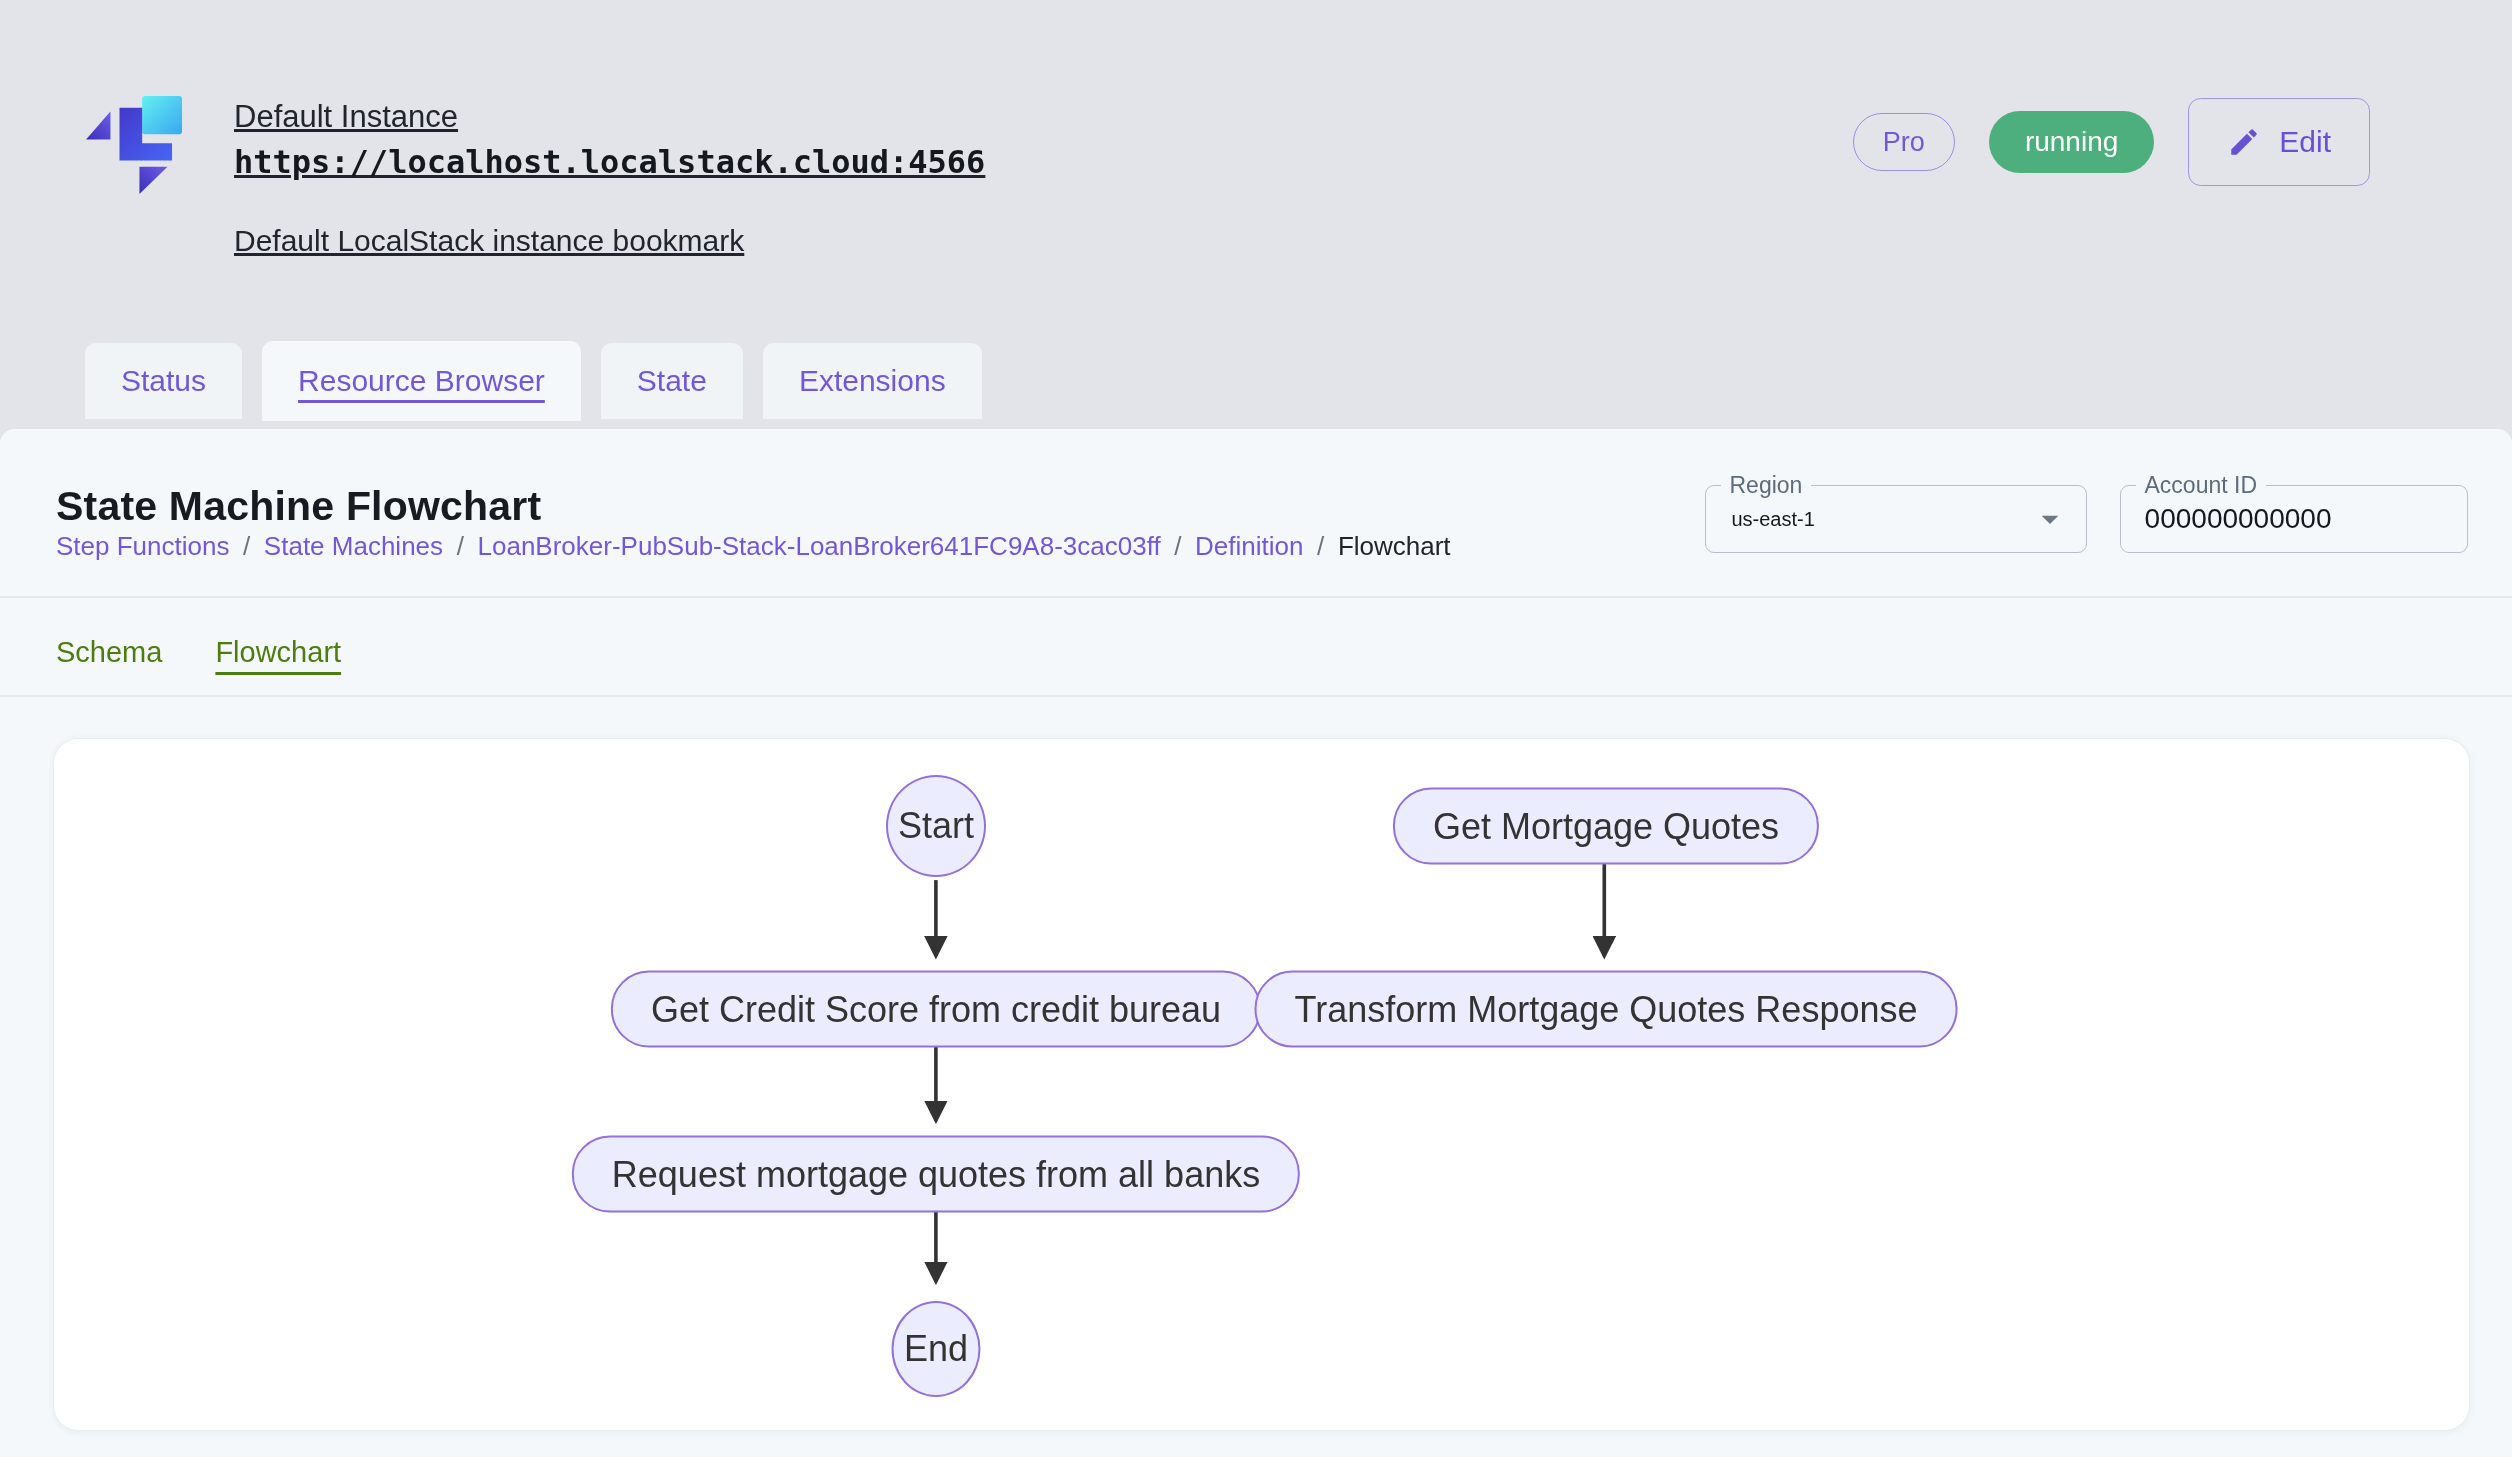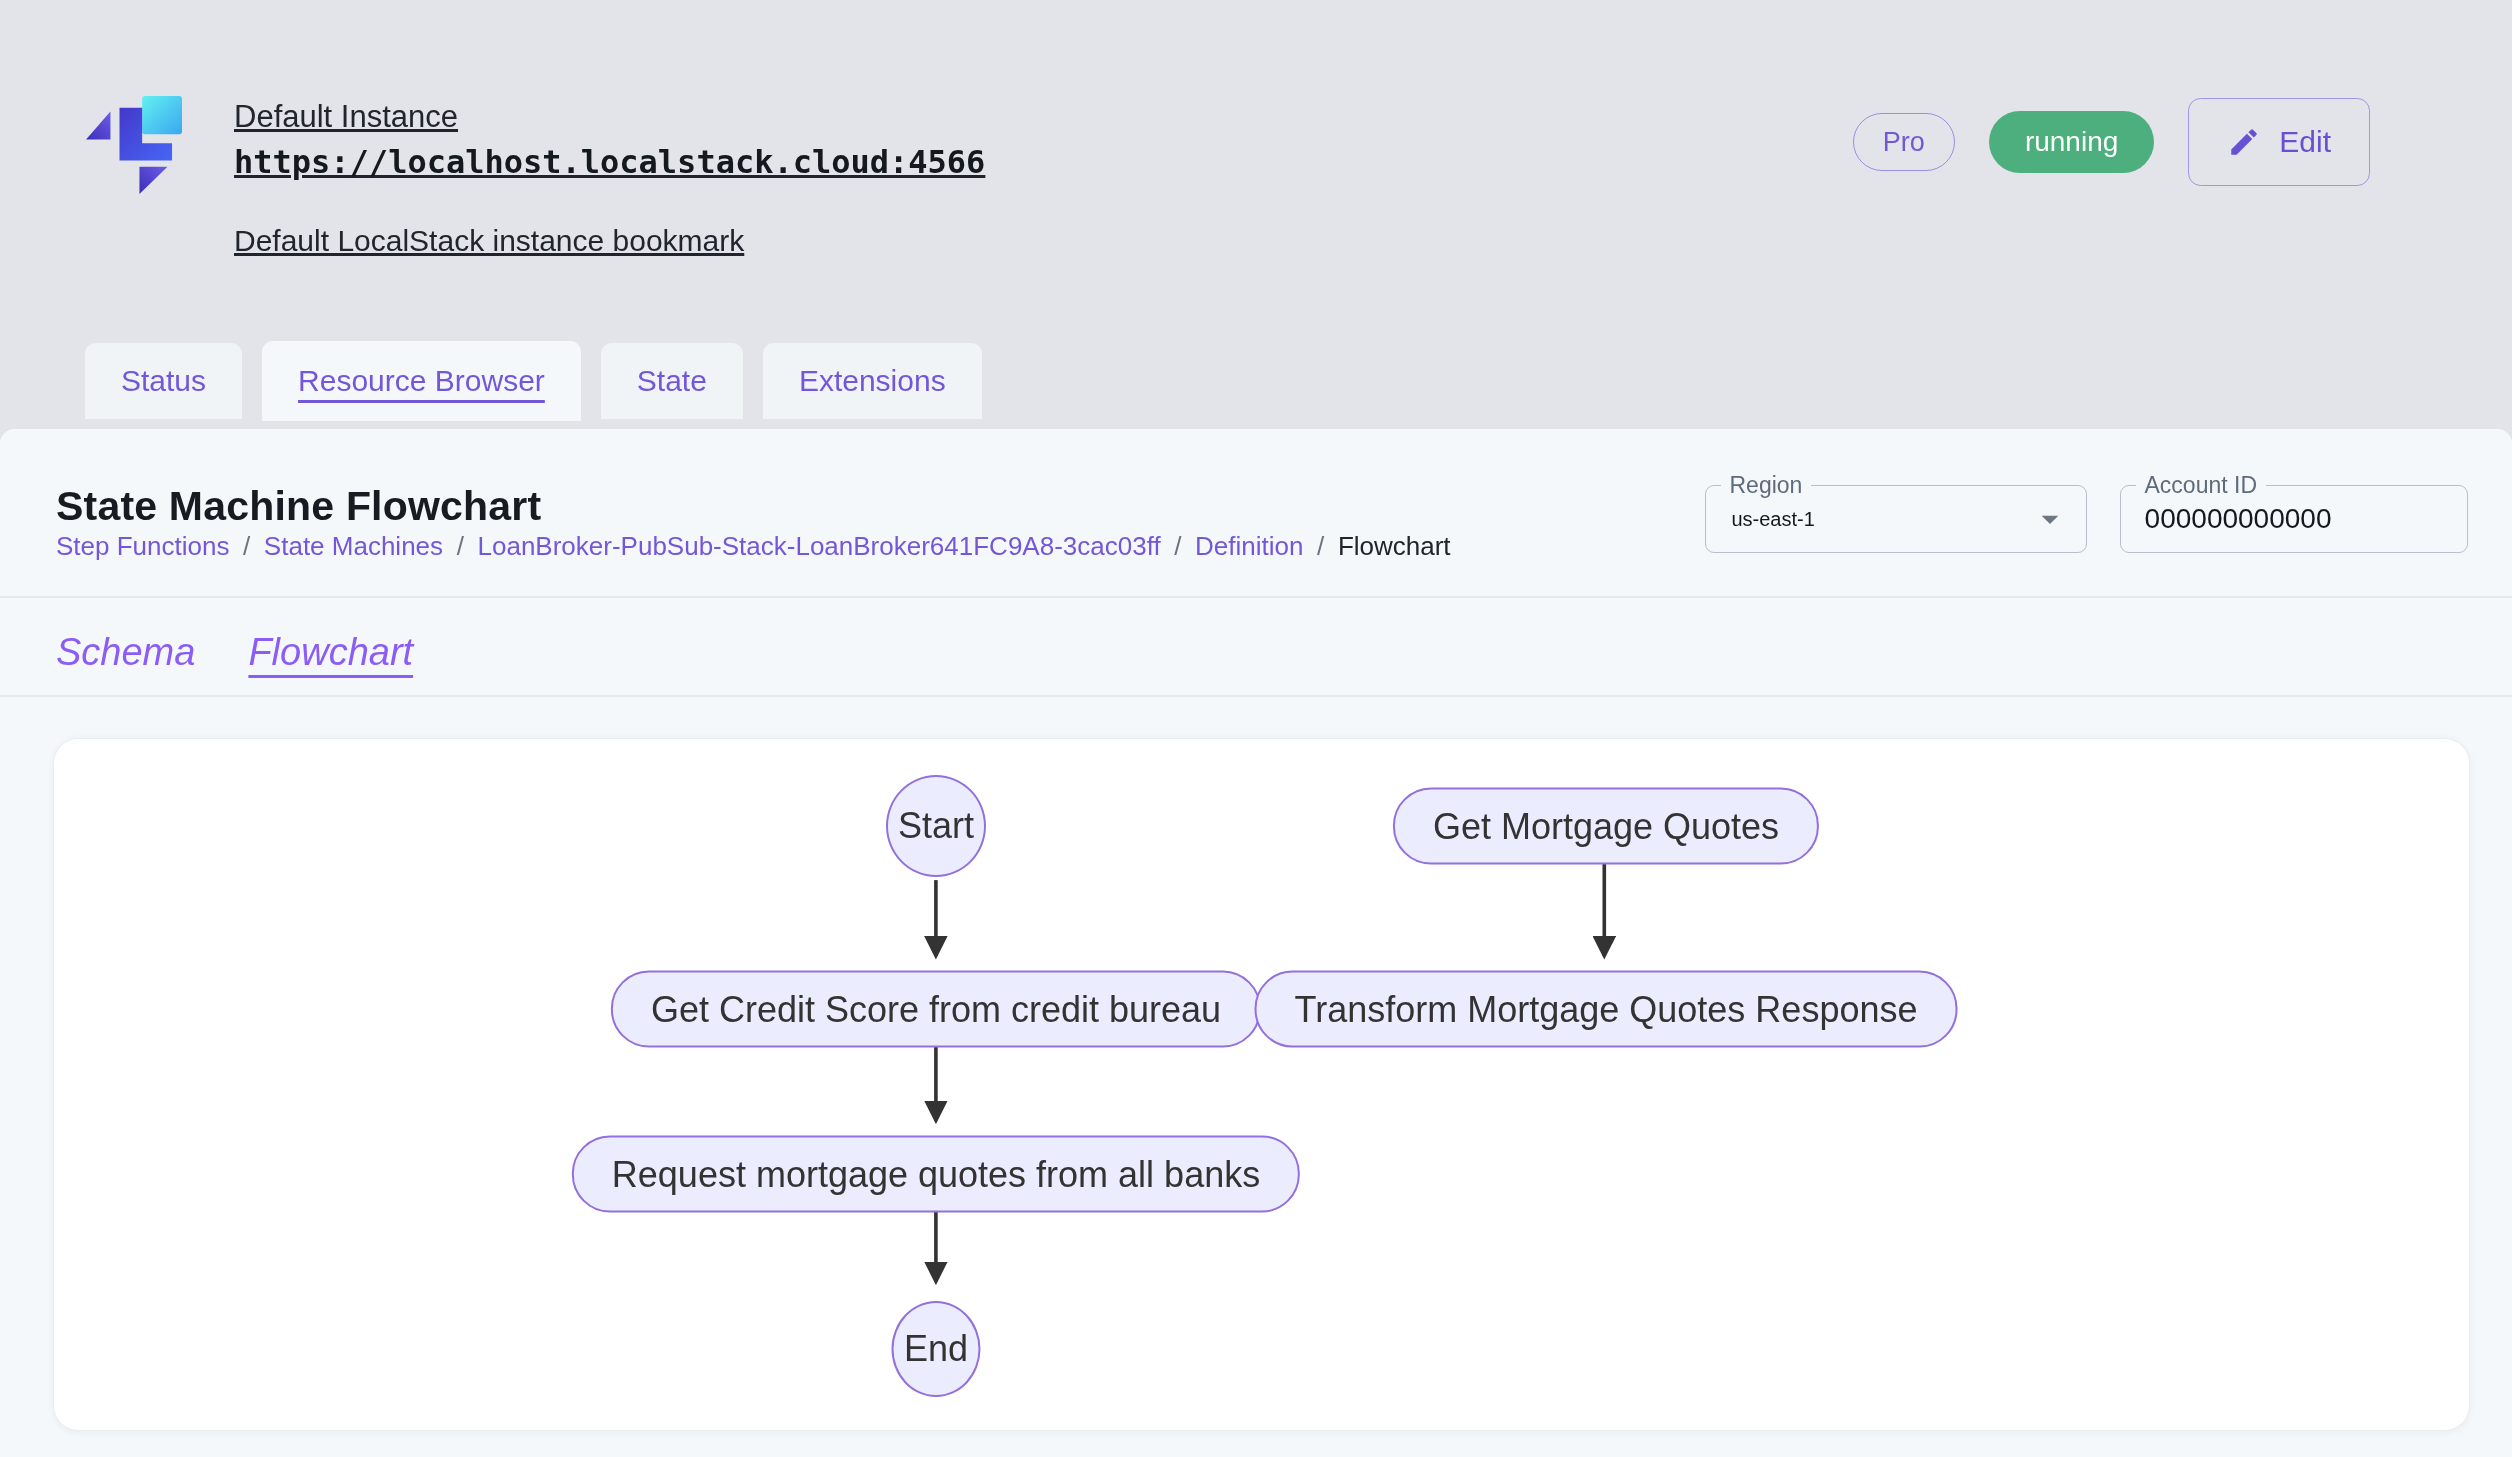--- a/index.html
+++ b/index.html
@@ -48,21 +48,21 @@
   .select-value { font-size:20px; color:#14181f; padding-left:25.4px; }
   .dd-arrow { position:absolute; right:16.3px; top:50%; transform:translateY(-50%); width:40px; height:40px; }
   .input-field { left:2120px; width:348px; }
   .input-field input { width:100%; height:100%; border:none; outline:none; background:transparent; font-family:inherit; font-size:28px; color:#14181f; padding:0 23.6px; }
 
   .divider { position:absolute; left:0; right:0; height:1.8px; background:#e4e9ed; }
   .div1 { top:167px; }
   .div2 { top:266px; }
 
   .subtabs { position:absolute; left:56px; top:196px; display:flex; gap:53px; align-items:center; height:54px; }
-  .subtab { font-size:38px; color:#8b5cf6; cursor:pointer;font-style:italic; }
+  .subtab { font-size:29px; color:#4d7c0f; cursor:pointer; }
   .subtab.active { text-decoration:underline; text-decoration-thickness:2.7px; text-underline-offset:10px; }
 
   
   .card { position:absolute; left:53px; top:309px; width:2417px; height:693px;
           background:#ffffff; border:0.9px solid #e9edf1; border-radius:25.4px;
           box-shadow:0 1.8px 7.3px rgba(25,35,50,.05); }
   .flow { position:absolute; inset:0; }
   .flow svg.arrows { position:absolute; inset:0; width:100%; height:100%; }
   .node { position:absolute; transform:translate(-50%,-50%);
           background:#ECECFF; border:2.7px solid #9370DB; color:#333333;

